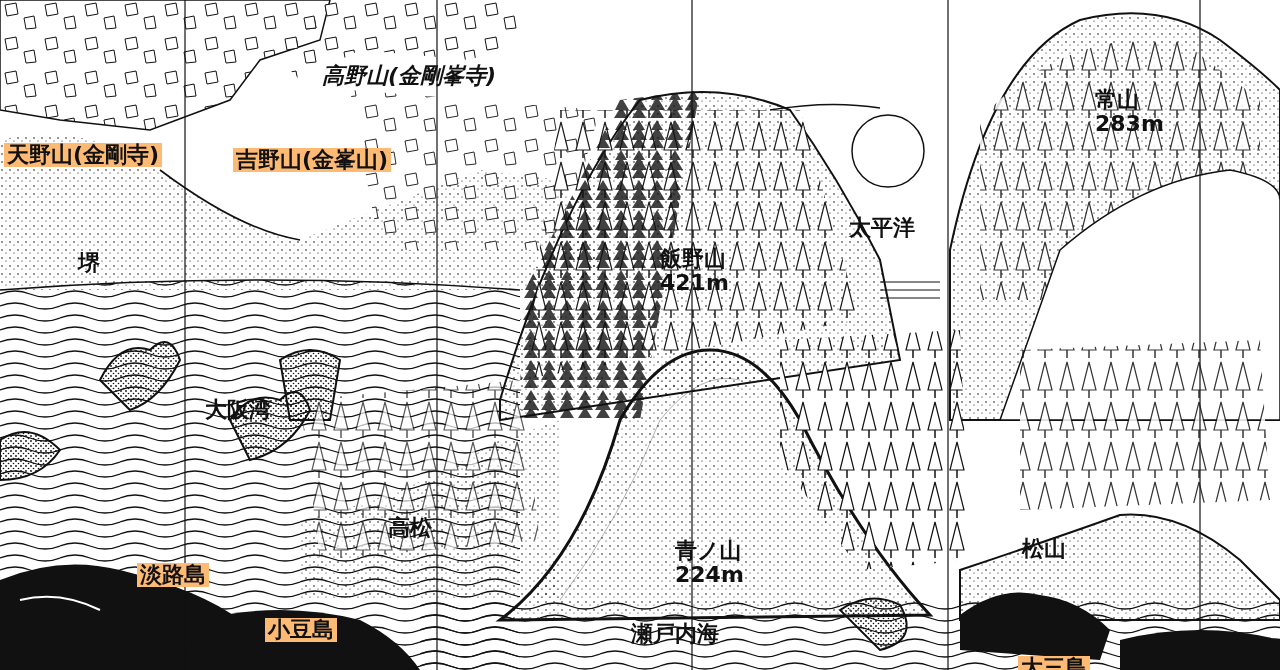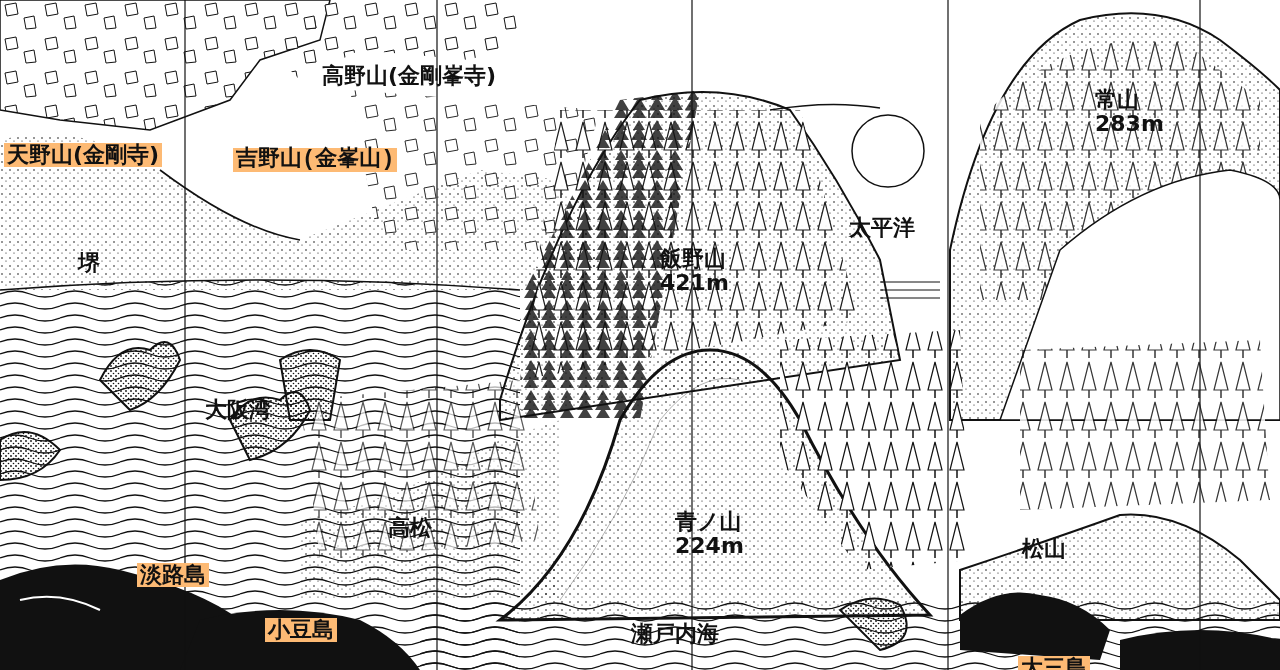--- a/index.html
+++ b/index.html
@@ -119,35 +119,35 @@
 
   <g stroke="#111" stroke-width="1.2">
     <line x1="185" y1="0" x2="185" y2="670"></line>
     <line x1="437" y1="0" x2="437" y2="670"></line>
     <line x1="692" y1="0" x2="692" y2="670"></line>
     <line x1="948" y1="0" x2="948" y2="670"></line>
     <line x1="1200" y1="0" x2="1200" y2="670"></line>
   </g>
 </svg>
 
-<div class="lbl" style="left:322px;top:64px;">高野山(金剛峯寺)</div>
+<div class="lbl" style="left:322px;top:64px;font-style:italic;">高野山(金剛峯寺)</div>
 <div class="lbl boxed" style="left:4px;top:143px;">天野山(金剛寺)</div>
-<div class="lbl boxed" style="left:233px;top:148px;font-family:Liberation Mono, monospace;">吉野山(金峯山)</div>
+<div class="lbl boxed" style="left:233px;top:148px;">吉野山(金峯山)</div>
 <div class="lbl" style="left:78px;top:251px;">堺</div>
 <div class="lbl" style="left:660px;top:247px;">
   <span>飯野山</span>
   <span class="sub">421m</span>
 </div>
 <div class="lbl" style="left:849px;top:216px;">太平洋</div>
 <div class="lbl" style="left:1095px;top:88px;">
   <span>常山</span>
   <span class="sub">283m</span>
 </div>
 <div class="lbl" style="left:205px;top:398px;">大阪湾</div>
-<div class="lbl" style="left:675px;top:510px;">
+<div class="lbl" style="left:675px;top:539px;">
   <span>青ノ山</span>
   <span class="sub">224m</span>
 </div>
 <div class="lbl" style="left:388px;top:516px;">高松</div>
 <div class="lbl boxed" style="left:137px;top:563px;">淡路島</div>
 <div class="lbl boxed" style="left:249px;top:618px;margin-left:16px;">小豆島</div>
 <div class="lbl" style="left:631px;top:622px;">瀬戸内海</div>
 <div class="lbl" style="left:1022px;top:537px;">松山</div>
 <div class="lbl boxed" style="left:1018px;top:656px;">大三島</div>
 

